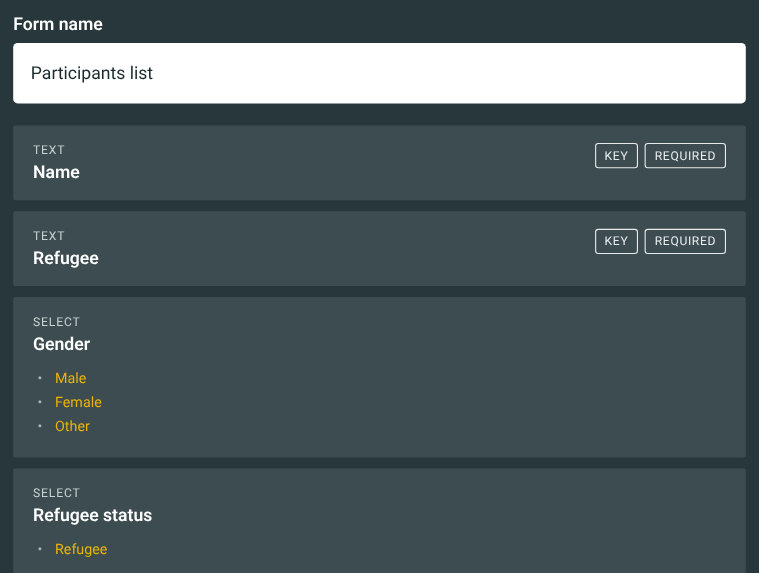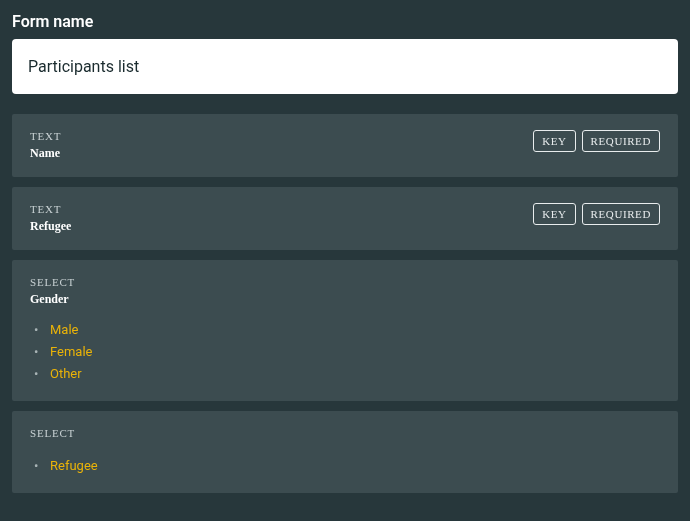--- a/index.html
+++ b/index.html
@@ -34,30 +34,29 @@
       background: #3c4c50;
       border-radius: 2px;
       padding: 16px 18px;
       margin-bottom: 10px;
       position: relative;
     }
     .field-head {
       display: flex;
       justify-content: space-between;
       align-items: flex-start;
-      font-family: Liberation Serif, serif;
     }
     .field-type {
       font-size: 11px;
       letter-spacing: 0.8px;
       color: #c9d2d4;
       margin-bottom: 4px;
     }
     .field-title {
-      font-size: 12px;
+      font-size: 16px;
       font-weight: 600;
       color: #fff;
     }
     .badges {
       display: flex;
       gap: 6px;
     }
     .badge {
       border: 1px solid #e8eced;
       border-radius: 3px;
@@ -134,20 +133,21 @@
           <li>Male</li>
           <li>Female</li>
           <li>Other</li>
         </ul>
       </div>
     </div>
     <div class="field-card">
       <div class="field-head">
         <div>
           <div class="field-type">SELECT</div>
+          <div class="field-title">Refugee status</div>
         </div>
         <div class="badges"></div>
       </div>
       <div class="options">
         <ul>
           <li>Refugee</li>
         </ul>
       </div>
     </div>
   </div>

